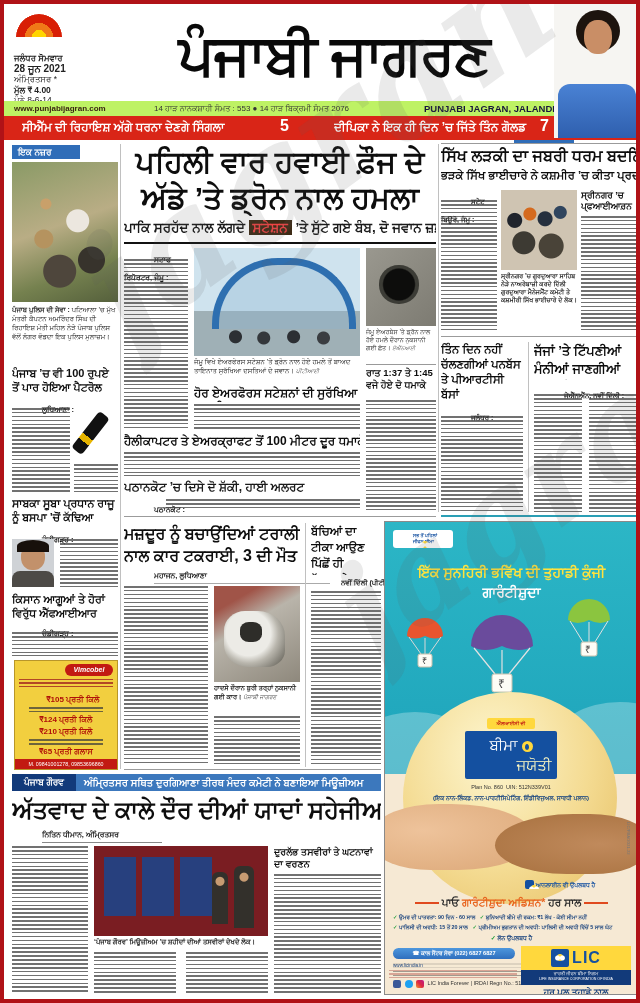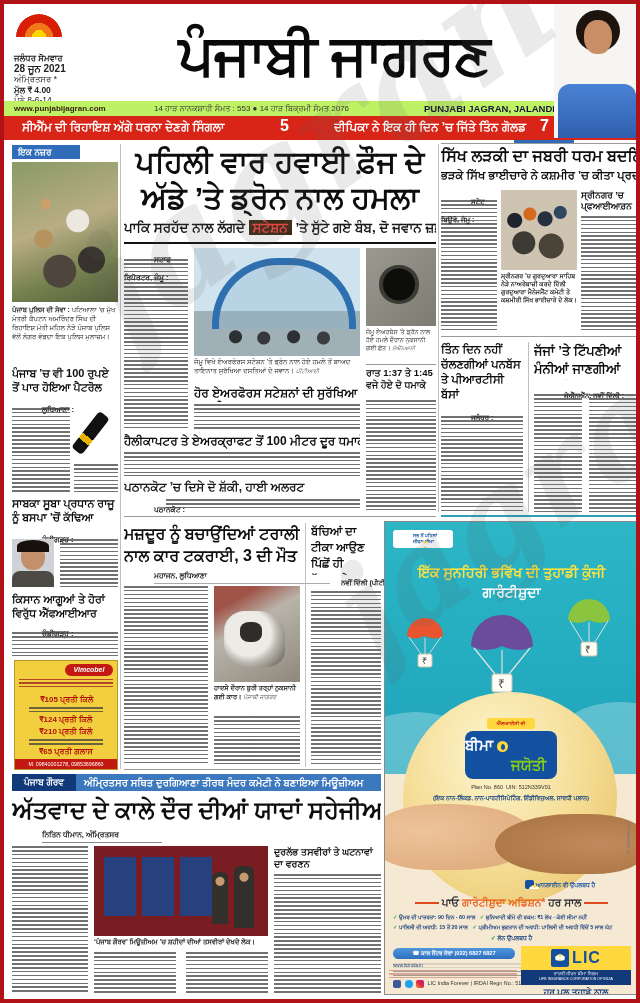--- a/index.html
+++ b/index.html
@@ -85,22 +85,22 @@
   .navybox{background:#123a7a;color:#fff;font-weight:bold;}
   .bluestrip{background:#3c78bd;color:#fff;font-weight:bold;}
   
   .ad{border:1px solid #8a8a8a;background:#f6e9d4;}
   .adteal{background:linear-gradient(#2cb6c6,#1ea4bb);}
   .adtag{background:#fff;border-radius:3px;color:#1450a0;font-weight:bold;}
   .adhead{color:#ffe23e;font-weight:bold;}
   .adhead2{color:#fff;font-weight:bold;}
   .egg{border-radius:50%;background:radial-gradient(ellipse at 42% 30%,#fdf6cf,#f4db92 55%,#e5bd60);}
   .bimatab{background:#ffd83d;color:#c21a12;font-weight:bold;}
-  .bimabox{background:#1450a0;border-radius:8px;color:#fff;font-weight:bold;text-align:left;}
-  .bima2{color:#84cc16;margin-left:46px;}
+  .bimabox{background:#1450a0;border-radius:2px;color:#fff;font-weight:normal;text-align:center;}
+  .bima2{color:#fef9c3;margin-left:46px;}
   .drop{display:inline-block;width:11px;height:11px;border-radius:50%;background:#ffd83d;vertical-align:-2px;position:relative;}
   .drop:before{content:"";position:absolute;left:3.5px;top:2.5px;width:4px;height:6px;background:#1450a0;border-radius:50% 50% 50% 50%/60% 60% 40% 40%;}
   .hands{position:absolute;}
   .handL{background:radial-gradient(ellipse at 30% 40%,#eec39b,#dca878);border-radius:46% 60% 55% 40%;}
   .handR{background:radial-gradient(ellipse at 70% 50%,#c08a5c,#a8713f);border-radius:60% 42% 40% 55%;}
   .offer{color:#2b2b2b;font-weight:bold;}
   .offer b{color:#e8641e;}
   .dash{height:2px;background:#e04a1f;display:inline-block;vertical-align:middle;}
   .bullet{color:#333;}
   .bullet b{color:#16407c;}
@@ -180,21 +180,21 @@
   <div class="abs headline clip" style="left:8px;top:588px;width:106px;height:28px;font-size:11px;line-height:14px;">ਕਿਸਾਨ ਆਗੂਆਂ ਤੇ ਹੋਰਾਂ ਵਿਰੁੱਧ ਐੱਫਆਈਆਰ</div>
   <div class="abs" style="left:8px;top:618px;width:106px;height:34px;">
     <span class="dateline" style="font-size:7.5px;">ਚੰਡੀਗੜ੍ਹ :</span>
     <div class="gk" style="position:absolute;left:0;top:10px;width:106px;height:24px;"></div>
   </div>
 
   <div class="abs vim" style="left:10px;top:656px;width:102px;height:108px;">
     <div class="abs vimoval nw" style="right:4px;top:3px;width:48px;height:12px;font-size:7px;line-height:12px;text-align:center;">Vimcobel</div>
     <div class="gk red" style="position:absolute;left:4px;top:18px;width:94px;height:8px;"></div>
     <div class="abs vimtxt nw" style="left:4px;top:28px;width:94px;font-size:5.5px;"></div>
-    <div class="abs vimprice nw" style="left:1px;top:34px;width:102px;font-size:8px;text-align:center;">₹105 ਪ੍ਰਤੀ ਕਿਲੋ</div>
+    <div class="abs vimprice nw" style="left:7px;top:34px;width:102px;font-size:8px;text-align:center;">₹105 ਪ੍ਰਤੀ ਕਿਲੋ</div>
     <div class="gk" style="position:absolute;left:14px;top:46px;width:74px;height:6px;"></div>
     <div class="abs vimprice nw" style="left:0;top:54px;width:102px;font-size:8px;text-align:center;">₹124 ਪ੍ਰਤੀ ਕਿਲੋ</div>
     <div class="abs vimprice nw" style="left:0;top:66px;width:102px;font-size:8px;text-align:center;">₹210 ਪ੍ਰਤੀ ਕਿਲੋ</div>
     <div class="gk" style="position:absolute;left:14px;top:78px;width:74px;height:6px;"></div>
     <div class="abs vimprice nw" style="left:0;top:86px;width:102px;font-size:8px;text-align:center;">₹65 ਪ੍ਰਤੀ ਗਲਾਸ</div>
     <div class="abs vimstrip nw" style="left:0;bottom:0;width:102px;height:10px;font-size:5.3px;line-height:10px;text-align:center;">M. 09841001278, 09853696860</div>
   </div>
 
   <div class="abs vrule" style="left:116px;top:140px;height:625px;"></div>
 

